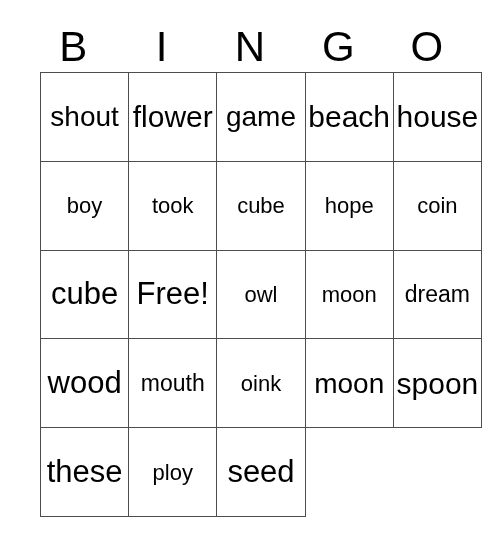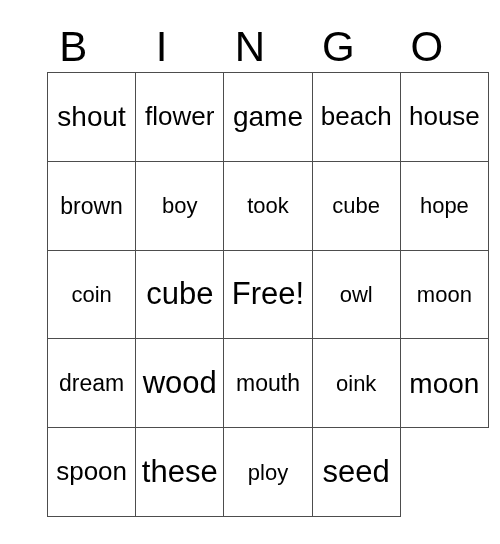--- a/index.html
+++ b/index.html
@@ -42,21 +42,21 @@
     line-height: 1;
     font-weight: 400;
     letter-spacing: 0px;
     color: #000000;
     padding-bottom: 2px;
   }
 
   
   .grid {
     position: absolute;
-    left: 47px;
+    left: 40px;
     top: 72px;
     width: 442px;
     height: 445px;
     display: grid;
     grid-template-columns: repeat(5, 1fr);
     grid-template-rows: repeat(5, 1fr);
     border-top: 1px solid #4d4d4d;
     border-left: 1px solid #4d4d4d;
     box-sizing: border-box;
     background: #ffffff;
@@ -76,21 +76,21 @@
     line-height: 1.05;
     white-space: nowrap;
     color: #000000;
     text-align: center;
   }
 
   
   .fs-xl { font-size: 22px; }
   .fs-lg { font-size: 31px; }
   .fs-md { font-size: 28px; }
-  .fs-sm { font-size: 26px; }
+  .fs-sm { font-size: 30px; }
   .fs-xs { font-size: 23px; }
 </style>
 </head>
 <body>
 
 <div class="bingo-card">
 
   <div class="header-row">
     <div class="header-cell">B</div>
     <div class="header-cell">I</div>
@@ -110,23 +110,20 @@
     <div class="cell">
         <span class="cell-text fs-md">game</span>
       </div>
     <div class="cell">
         <span class="cell-text fs-sm">beach</span>
       </div>
     <div class="cell">
         <span class="cell-text fs-sm">house</span>
       </div>
 
-    <div class="cell">
-        <span class="cell-text fs-xs">brown</span>
-      </div>
     <div class="cell">
         <span class="cell-text fs-xl">boy</span>
       </div>
     <div class="cell">
         <span class="cell-text fs-xl">took</span>
       </div>
     <div class="cell">
         <span class="cell-text fs-xl">cube</span>
       </div>
     <div class="cell">

